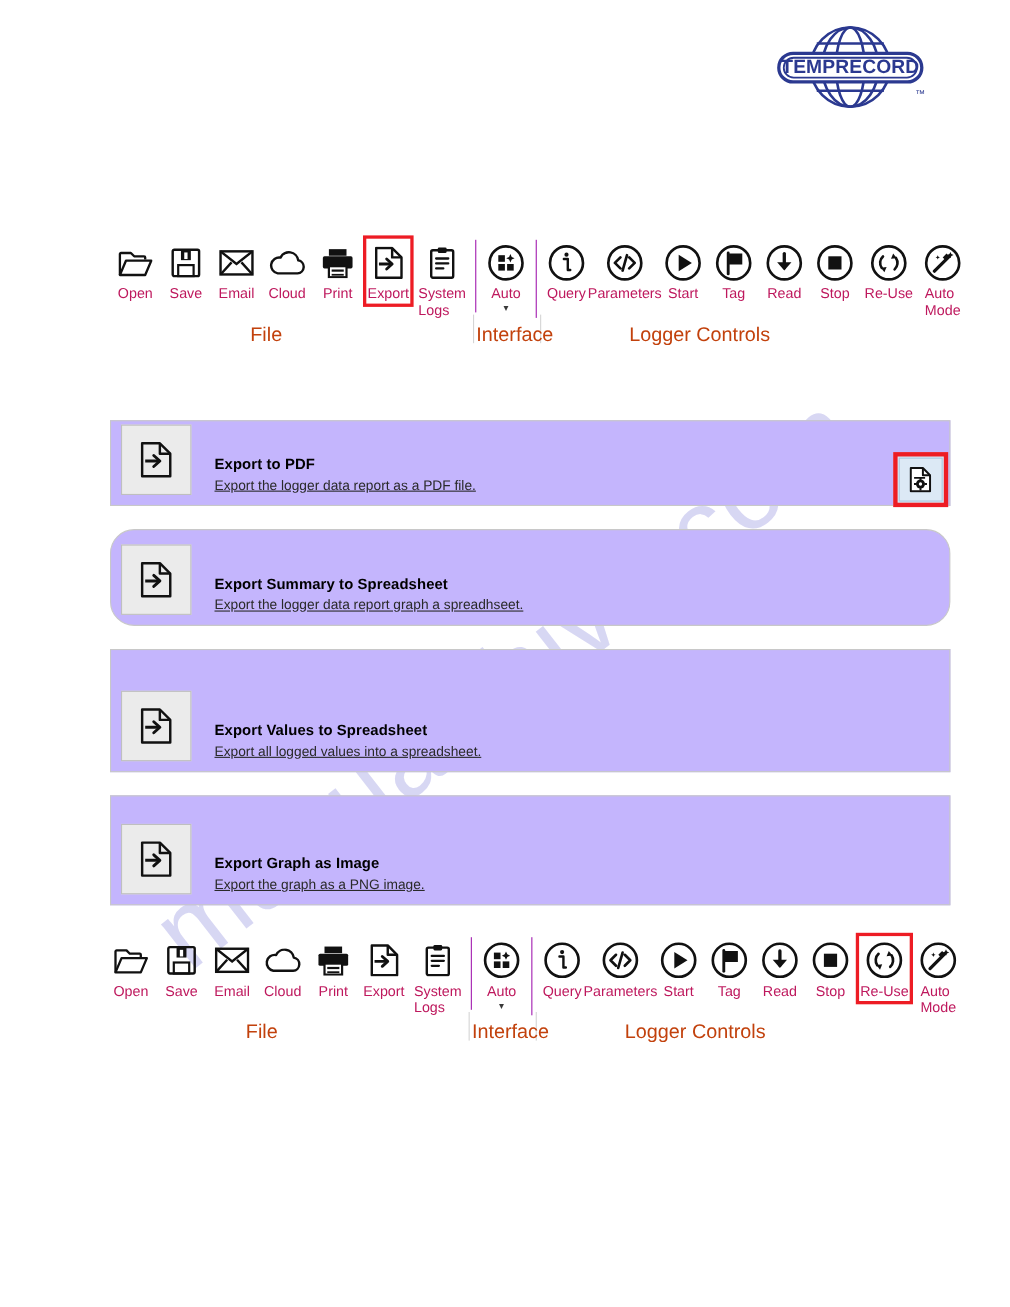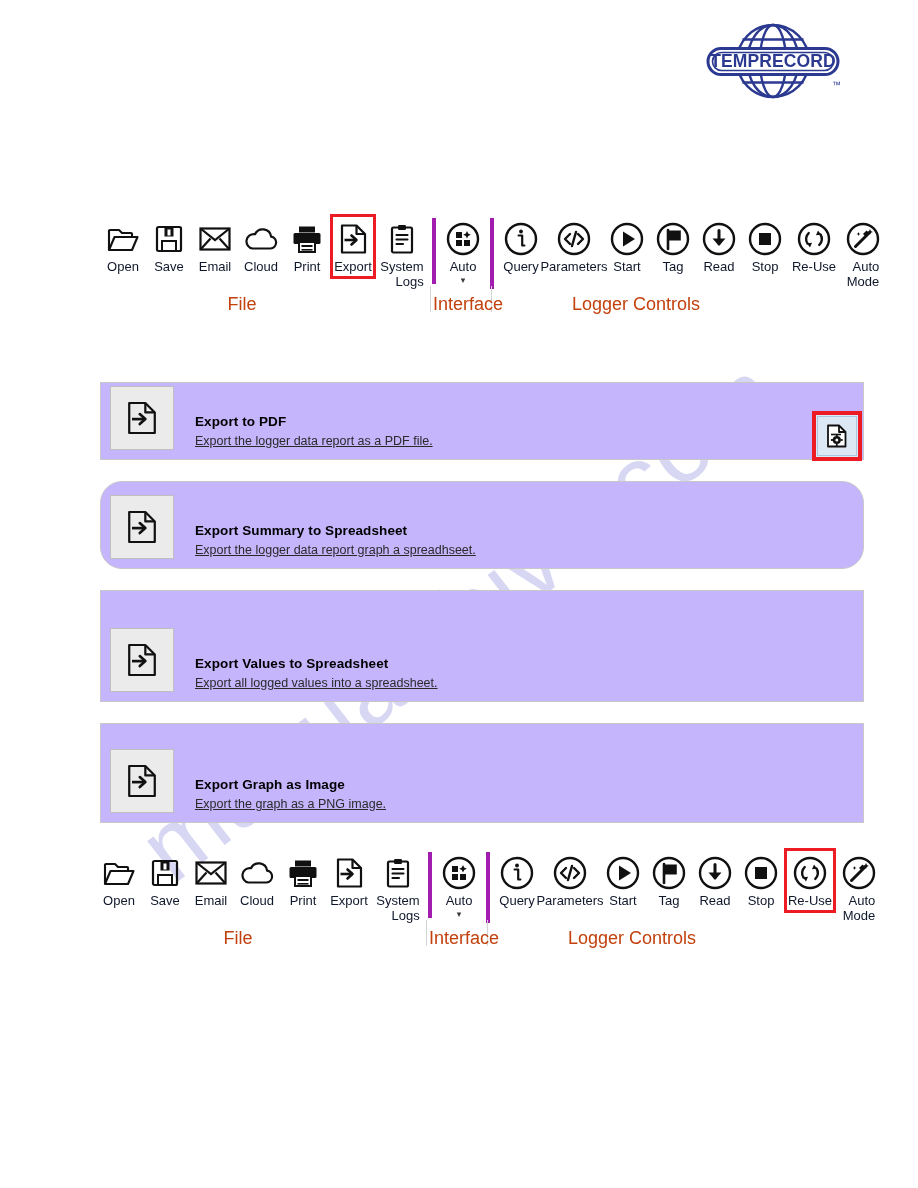--- a/index.html
+++ b/index.html
@@ -57,21 +57,21 @@
     display: flex;
     align-items: flex-start;
     height: 72px;
   }
   .rgroup {
     display: flex;
     align-items: flex-start;
     position: relative;
     padding: 0 4px;
   }
-  .rgroup + .rgroup { border-left: 4px solid #a21caf; }
+  .rgroup + .rgroup { border-left: 1px solid #a21caf; }
 
   .rbtn {
     width: 46px;
     min-width: 46px;
     display: flex;
     flex-direction: column;
     align-items: center;
     padding-top: 2px;
     position: relative;
   }
@@ -80,22 +80,22 @@
 
   .rbtn .glyph {
     height: 38px;
     display: flex;
     align-items: center;
     justify-content: center;
   }
   .rbtn .rlabel {
     font-size: 13px;
     line-height: 14.5px;
-    color: #0f172a;
-    text-align: right;
+    color: #be185d;
+    text-align: left;
     margin-top: 2px;
     white-space: pre-line;
   }
   .caret {
     font-size: 9px;
     line-height: 8px;
     color: #3a3a3a;
     margin-top: 1px;
   }
 

